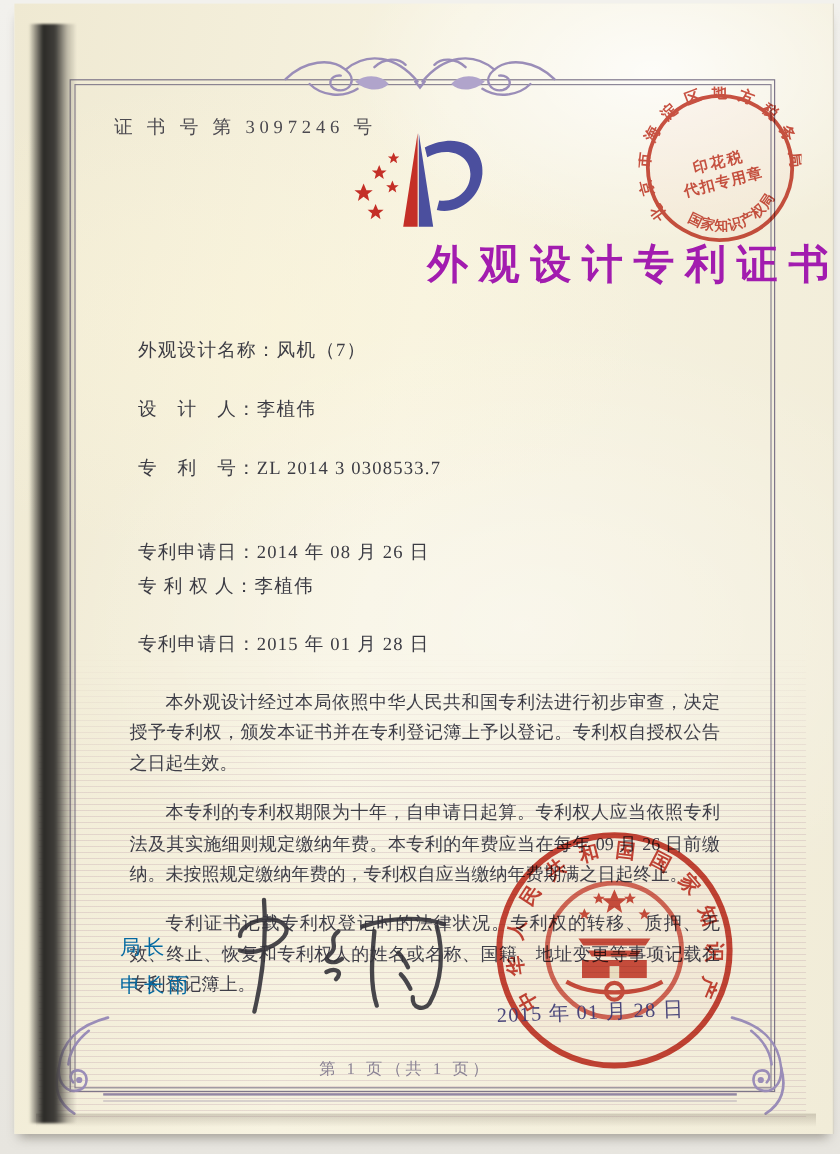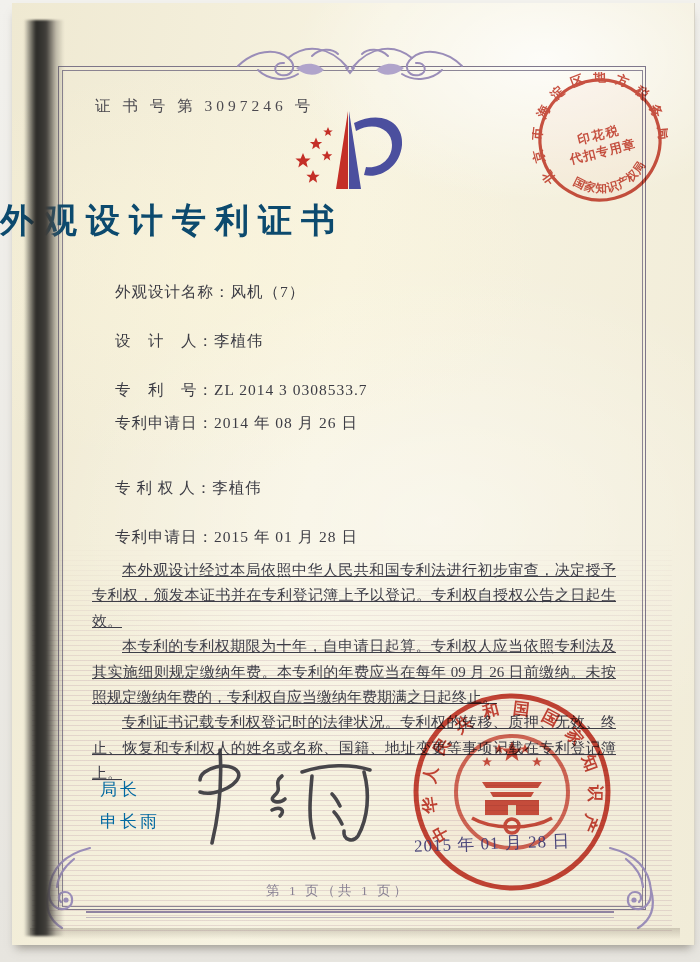--- a/index.html
+++ b/index.html
@@ -50,34 +50,34 @@
     border-top:2.5px solid rgba(128,114,152,0.85);
     border-bottom:1px solid rgba(128,114,152,0.45);
   }
   .ornament{position:absolute;z-index:4;}
   
   .cert-no{
     position:absolute;left:95px;top:96px;z-index:5;
     font-size:15.5px;letter-spacing:4px;color:#4c4a50;white-space:pre;
   }
   .title{
-    position:absolute;left:0;top:198px;width:700px;z-index:5;text-align:left;
-    font-size:34px;font-weight:bold;letter-spacing:9px;color:#0c4a6e;
+    position:absolute;left:0;top:198px;width:700px;z-index:5;text-align:right;
+    font-size:34px;font-weight:bold;letter-spacing:9px;color:#a21caf;
   }
   .frow{
     position:absolute;left:95px;z-index:5;font-size:15.5px;color:#3c3c44;
     letter-spacing:1px;white-space:pre;
   }
   .frow .flabel{white-space:pre;margin-left:20px;}
-  #f1{top:282px}#f2{top:331px}#f3{top:380px}#f4{top:413px}#f5{top:478px}#f6{top:527px}
+  #f1{top:282px}#f2{top:331px}#f3{top:380px}#f4{top:450px}#f5{top:478px}#f6{top:527px}
   .body-text{
     position:absolute;left:92px;top:558px;width:524px;z-index:5;
     font-size:15px;line-height:25.4px;color:#3e3e48;text-align:justify;
   }
-  .body-text p{margin:0;text-indent:2em;text-decoration:underline;}
+  .body-text p{margin:16px;text-indent:2em;}
   .signer{position:absolute;left:100px;z-index:5;font-size:17px;letter-spacing:3px;color:#0369a1;
     font-family:"Liberation Sans","DejaVu Sans",sans-serif;}
   #signer-title{top:778px}
   #signer-name{top:810px}
   .signature-svg{position:absolute;left:186px;top:746px;z-index:6;}
   .footer{
     position:absolute;left:0;top:882px;width:676px;z-index:5;text-align:center;
     font-size:13.5px;letter-spacing:3px;color:#8a8294;
   }
   

